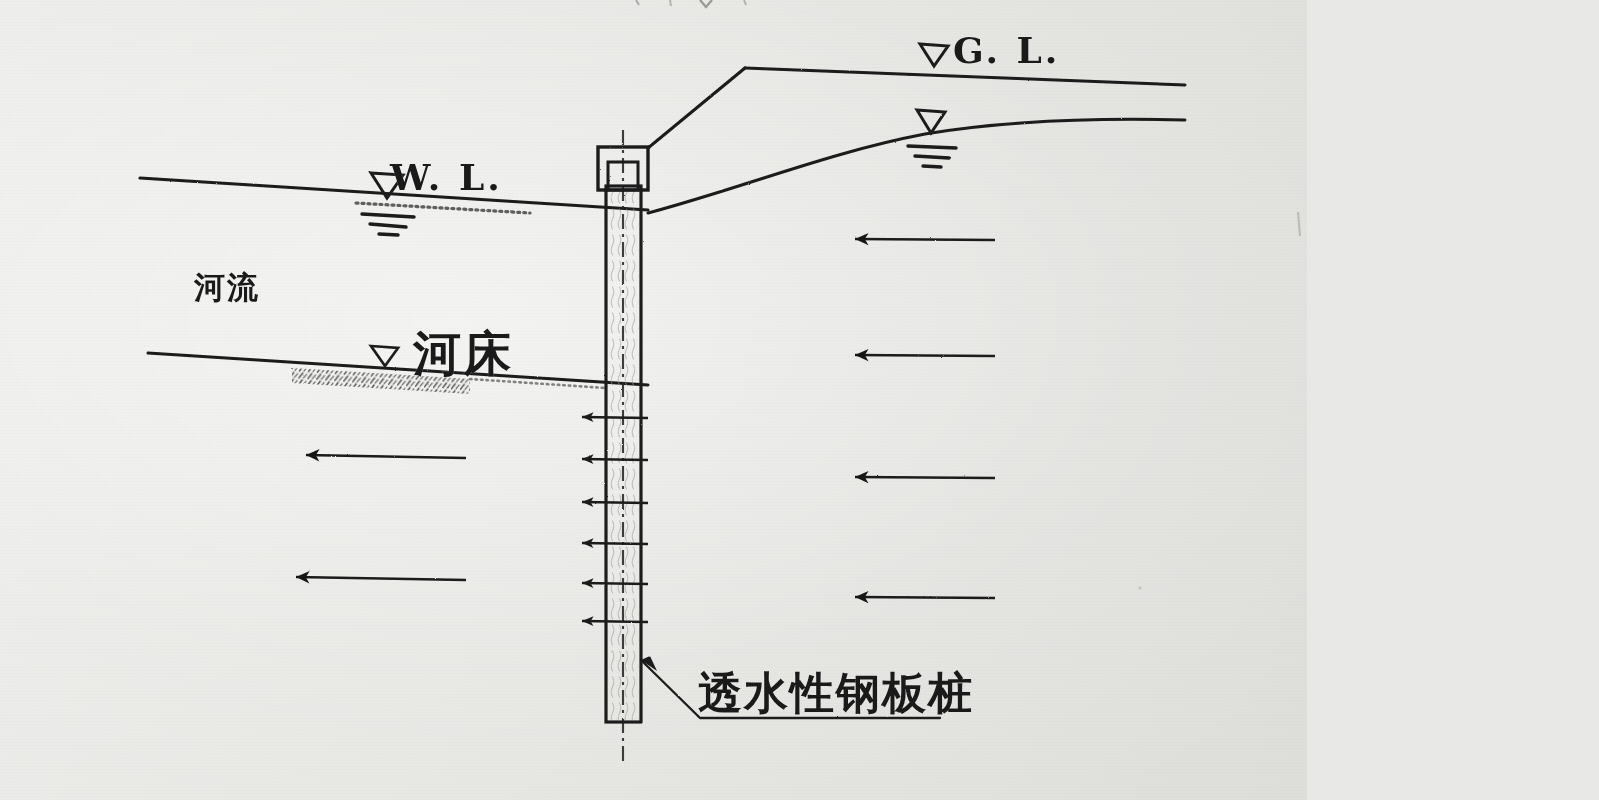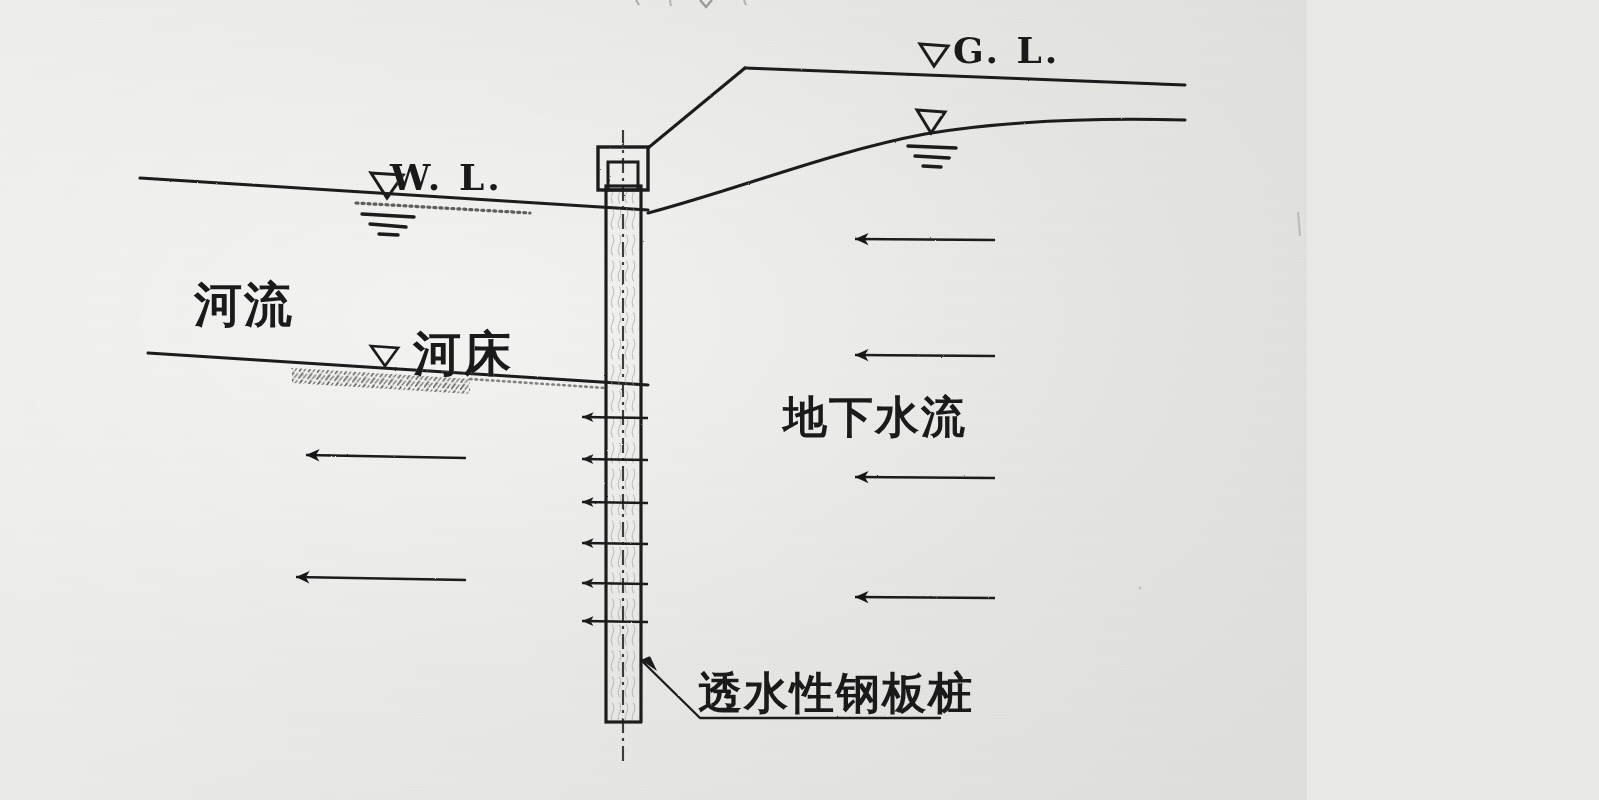--- a/index.html
+++ b/index.html
@@ -189,20 +189,19 @@
       <path d="M1298,212 L1300,236" stroke="#6f6f6f" stroke-width="2.1"></path>
       <circle cx="1140" cy="588" r="1.6" fill="#8a8a8a"></circle>
     </g>
   </svg>
 
   <div class="lbl lbl-lat" style="left:953px; top:32px; font-size:36px;">G. L.</div>
 
   <div class="lbl lbl-lat" style="left:390px; top:159px; font-size:36px;">W. L.</div>
 
 
-  <div class="lbl lbl-cjk" style="left:194px; top:280px; font-size:48px;">河流</div>
+  <div class="lbl lbl-cjk" style="left:194px; top:272px; font-size:31px;">河流</div>
 
   <div class="lbl lbl-cjk" style="left:413px; top:329px; font-size:48px;">河床</div>
 
-  <div class="lbl lbl-cjk" style="left:783px; top:395px; font-size:44px;">地下水流</div>
 
   <div class="lbl lbl-cjk" style="left:698px; top:671px; font-size:44px;">透水性钢板桩</div>
 </div>
 
 </body></html>

